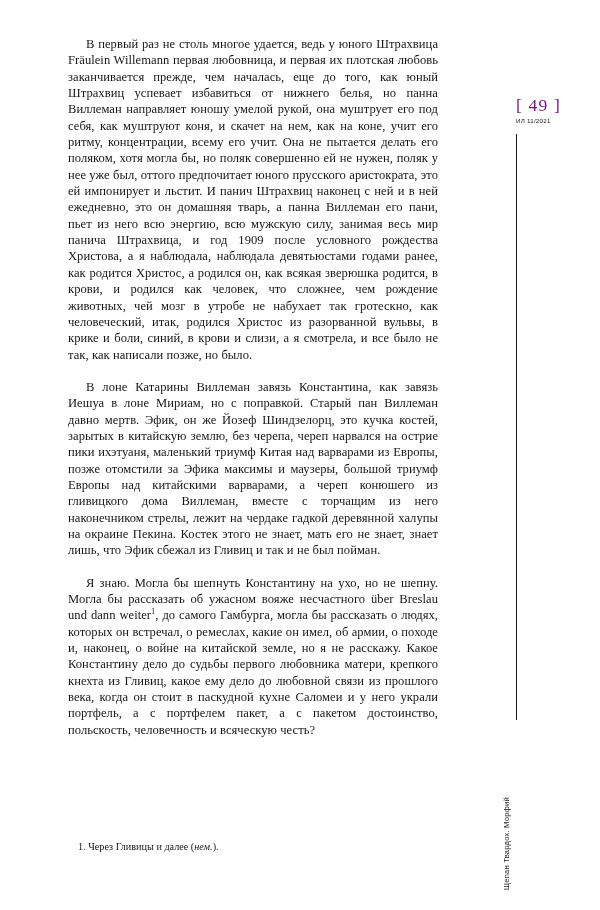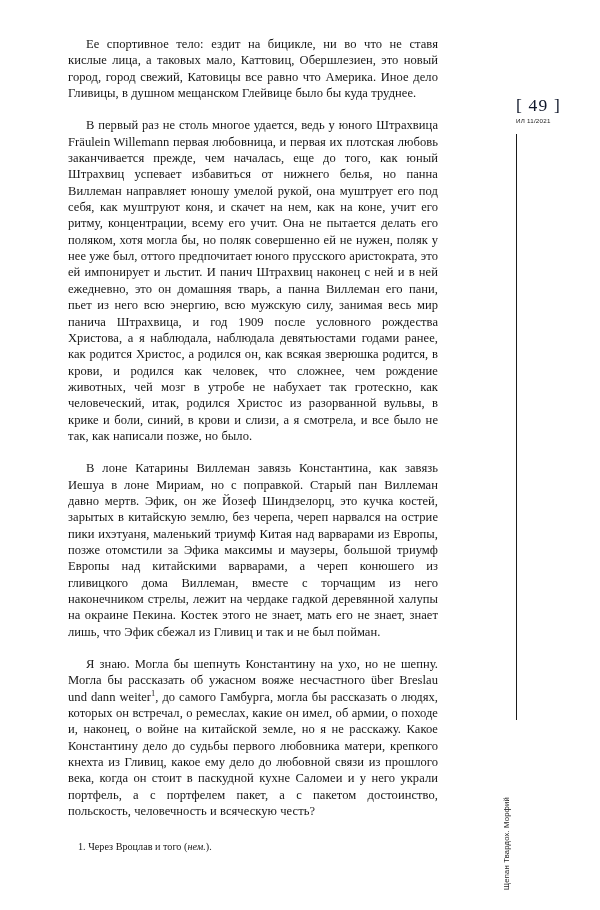--- a/index.html
+++ b/index.html
@@ -76,21 +76,21 @@
     position: absolute;
     left: 516px;
     top: 96px;
     width: 74px;
     text-align: left;
   }
   .folio-number {
     font-size: 17.5px;
     line-height: 19px;
     letter-spacing: 1.2px;
-    color: #0f172a;
+    color: #701a75;
     white-space: nowrap;
   }
   .folio-issue {
     font-family: "Liberation Sans", "DejaVu Sans", sans-serif;
     font-size: 6.2px;
     line-height: 9px;
     letter-spacing: 0.25px;
     color: #1b1b1b;
     margin-top: 1px;
     white-space: nowrap;
@@ -127,28 +127,27 @@
     letter-spacing: 0.2px;
     color: #1d1d1d;
   }
 </style>
 </head>
 <body>
 
 <div class="page">
 
   <div class="text-column">
-    <p class="para">Ее спортивное тело: ездит на бицикле, ни во что не ставя кислые лица, а таковых мало, Каттовиц, Обершлезиен, это новый город, город свежий, Катовицы все равно что Америка. Иное дело Гливицы, в душном мещанском Глейвице было бы куда труднее.</p>
     <p class="para">В первый раз не столь многое удается, ведь у юного Штрахвица Fräulein Willemann первая любовница, и первая их плотская любовь заканчивается прежде, чем началась, еще до того, как юный Штрахвиц успевает избавиться от нижнего белья, но панна Виллеман направляет юношу умелой рукой, она муштрует его под себя, как муштруют коня, и скачет на нем, как на коне, учит его ритму, концентрации, всему его учит. Она не пытается делать его поляком, хотя могла бы, но поляк совершенно ей не нужен, поляк у нее уже был, оттого предпочитает юного прусского аристократа, это ей импонирует и льстит. И панич Штрахвиц наконец с ней и в ней ежедневно, это он домашняя тварь, а панна Виллеман его пани, пьет из него всю энергию, всю мужскую силу, занимая весь мир панича Штрахвица, и год 1909 после условного рождества Христова, а я наблюдала, наблюдала девятьюстами годами ранее, как родится Христос, а родился он, как всякая зверюшка родится, в крови, и родился как человек, что сложнее, чем рождение животных, чей мозг в утробе не набухает так гротескно, как человеческий, итак, родился Христос из разорванной вульвы, в крике и боли, синий, в крови и слизи, а я смотрела, и все было не так, как написали позже, но было.</p>
     <p class="para">В лоне Катарины Виллеман завязь Константина, как завязь Иешуа в лоне Мириам, но с поправкой. Старый пан Виллеман давно мертв. Эфик, он же Йозеф Шиндзелорц, это кучка костей, зарытых в китайскую землю, без черепа, череп нарвался на острие пики ихэтуаня, маленький триумф Китая над варварами из Европы, позже отомстили за Эфика максимы и маузеры, большой триумф Европы над китайскими варварами, а череп конюшего из гливицкого дома Виллеман, вместе с торчащим из него наконечником стрелы, лежит на чердаке гадкой деревянной халупы на окраине Пекина. Костек этого не знает, мать его не знает, знает лишь, что Эфик сбежал из Гливиц и так и не был пойман.</p>
     <p class="para"><span>Я знаю. Могла бы шепнуть Константину на ухо, но не шепну. Могла бы рассказать об ужасном вояже несчастного über Breslau und dann weiter</span><span class="fn">1</span><span>, до самого Гамбурга, могла бы рассказать о людях, которых он встречал, о ремеслах, какие он имел, об армии, о походе и, наконец, о войне на китайской земле, но я не расскажу. Какое Константину дело до судьбы первого любовника матери, крепкого кнехта из Гливиц, какое ему дело до любовной связи из прошлого века, когда он стоит в паскудной кухне Саломеи и у него украли портфель, а с портфелем пакет, а с пакетом достоинство, польскость, человечность и всяческую честь?</span></p>
   </div>
 
   <div class="footnote-area">
-    <p class="footnote"><span>1.</span><span> Через Вроцлав и того (</span><i>нем.</i><span>).</span></p>
+    <p class="footnote"><span>1.</span><span> Через Гливицы и далее (</span><i>нем.</i><span>).</span></p>
   </div>
 
   <div class="folio">
     <div class="folio-number">[ 49 ]</div>
     <div class="folio-issue">ИЛ 11/2021</div>
   </div>
 
   <div class="side-rule"></div>
 
   <div class="running-head">

